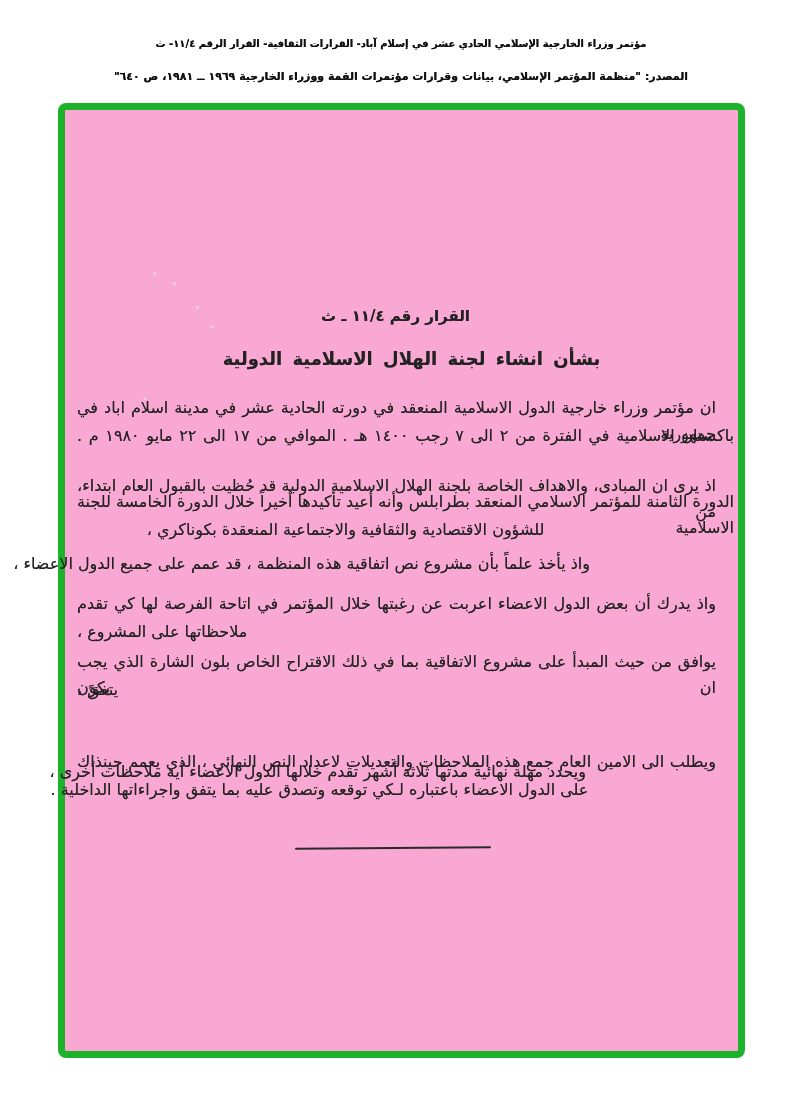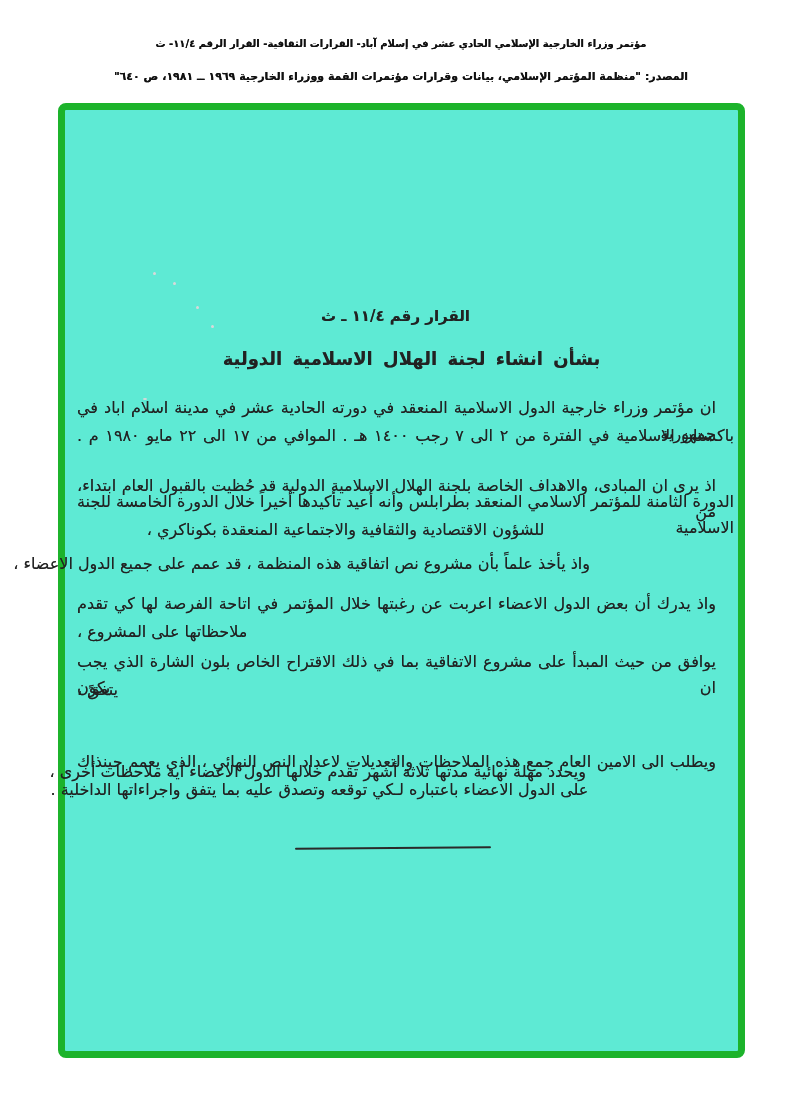--- a/index.html
+++ b/index.html
@@ -10,21 +10,21 @@
   
   .cite{
     position:absolute;left:0;width:802px;text-align:center;direction:rtl;
     font-weight:bold;color:#111;text-shadow:0 0 .5px #222;
   }
   .cite-1{top:38px;font-size:10px;letter-spacing:0;}
   .cite-2{top:70px;font-size:11px;}
   
   .frame{
     position:absolute;left:58px;top:103px;width:687px;height:955px;
-    border:7px solid #1cb32b;border-radius:8px;background:#5eead4;box-sizing:border-box;
+    border:7px solid #1cb32b;border-radius:8px;background:#f9a8d4;box-sizing:border-box;
   }
   .doc-body{position:absolute;left:0;top:0;right:0;bottom:0;}
   
   .line{
     position:absolute;left:12px;right:4px;direction:rtl;
     font-size:16px;line-height:26px;color:#222;text-shadow:0 0 .6px rgba(20,20,20,.55);
     white-space:nowrap;
   }
   .res-num{top:193px;text-align:center;font-size:15px;font-weight:bold;transform:translateX(-10px);}
   .doc-title{top:236px;text-align:center;font-size:18px;font-weight:bold;word-spacing:4px;transform:translateX(-18px);padding-left:48px;}

